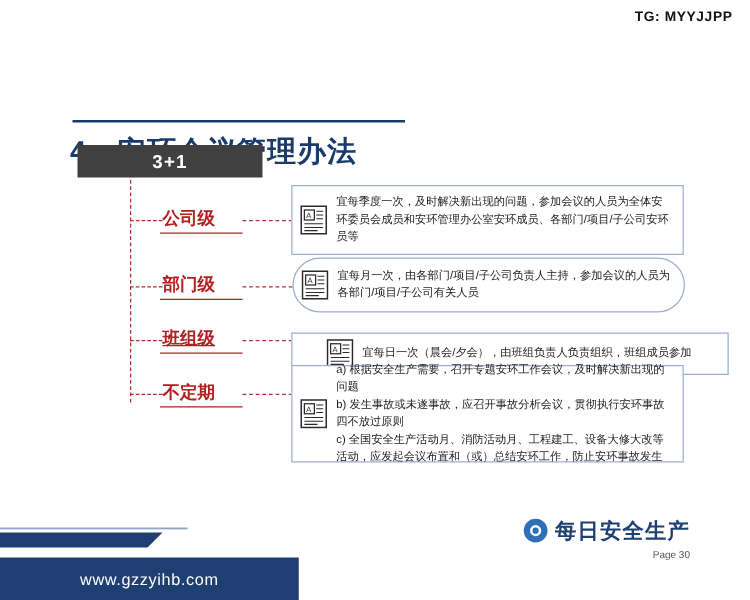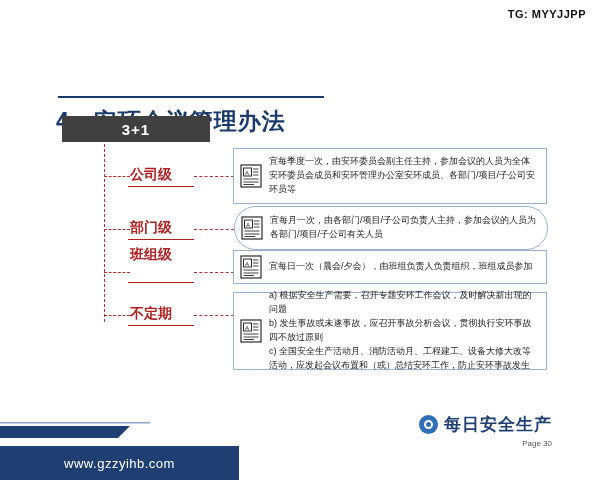--- a/index.html
+++ b/index.html
@@ -221,21 +221,21 @@
         <rect x="3.5" y="4" width="8" height="8" fill="#ffffff" stroke="#2a2a2a" stroke-width="1"></rect>
         <text x="5" y="10.5" font-size="6" font-family="Liberation Sans, sans-serif" fill="#2a2a2a">A</text>
         <line x1="13" y1="5" x2="18.5" y2="5" stroke="#2a2a2a" stroke-width="0.9"></line>
         <line x1="13" y1="8" x2="18.5" y2="8" stroke="#2a2a2a" stroke-width="0.9"></line>
         <line x1="13" y1="11" x2="18.5" y2="11" stroke="#2a2a2a" stroke-width="0.9"></line>
         <line x1="3.5" y1="15" x2="18.5" y2="15" stroke="#2a2a2a" stroke-width="0.9"></line>
         <line x1="3.5" y1="18" x2="18.5" y2="18" stroke="#2a2a2a" stroke-width="0.9"></line>
         <line x1="3.5" y1="20.5" x2="14" y2="20.5" stroke="#2a2a2a" stroke-width="0.9"></line>
       </svg>
     </span>
-    <span class="box-text">宜每季度一次，由安环委员会副主任主持，参加会议的人员为全体安环委员会成员和安环管理办公室安环成员、各部门/项目/子公司安环员等</span>
+    <span class="box-text">宜每季度一次，及时解决新出现的问题，参加会议的人员为全体安环委员会成员和安环管理办公室安环成员、各部门/项目/子公司安环员等</span>
   </div>
 
   <div class="row-label" style="left:130px; top:219px;">部门级</div>
   <div class="label-underline" style="left:128px; top:239px; width:66px;"></div>
   <div class="connector" style="left:104px; top:229px; width:26px;"></div>
   <div class="connector" style="left:194px; top:229px; width:40px;"></div>
   <div class="box" style="left:234px; top:206px; width:314px; height:44px;border-radius:22px;">
     <span class="box-icon">
       <svg class="doc-icon-svg" width="22" height="24" viewBox="0 0 22 24">
         <rect x="1" y="1" width="20" height="22" fill="#ffffff" stroke="#2a2a2a" stroke-width="1.2"></rect>
@@ -245,25 +245,25 @@
         <line x1="13" y1="8" x2="18.5" y2="8" stroke="#2a2a2a" stroke-width="0.9"></line>
         <line x1="13" y1="11" x2="18.5" y2="11" stroke="#2a2a2a" stroke-width="0.9"></line>
         <line x1="3.5" y1="15" x2="18.5" y2="15" stroke="#2a2a2a" stroke-width="0.9"></line>
         <line x1="3.5" y1="18" x2="18.5" y2="18" stroke="#2a2a2a" stroke-width="0.9"></line>
         <line x1="3.5" y1="20.5" x2="14" y2="20.5" stroke="#2a2a2a" stroke-width="0.9"></line>
       </svg>
     </span>
     <span class="box-text">宜每月一次，由各部门/项目/子公司负责人主持，参加会议的人员为各部门/项目/子公司有关人员</span>
   </div>
 
-  <div class="row-label" style="left:130px; top:246px;">班组级</div>
+  <div class="row-label" style="left:130px; top:262px;text-decoration:underline;">班组级</div>
   <div class="label-underline" style="left:128px; top:282px; width:66px;"></div>
   <div class="connector" style="left:104px; top:272px; width:26px;"></div>
   <div class="connector" style="left:194px; top:272px; width:40px;"></div>
-  <div class="box" style="left:233px; top:250px; width:314px; height:34px;">
+  <div class="box" style="left:233px; top:266px; width:350px; height:34px;justify-content:center;">
     <span class="box-icon">
       <svg class="doc-icon-svg" width="22" height="24" viewBox="0 0 22 24">
         <rect x="1" y="1" width="20" height="22" fill="#ffffff" stroke="#2a2a2a" stroke-width="1.2"></rect>
         <rect x="3.5" y="4" width="8" height="8" fill="#ffffff" stroke="#2a2a2a" stroke-width="1"></rect>
         <text x="5" y="10.5" font-size="6" font-family="Liberation Sans, sans-serif" fill="#2a2a2a">A</text>
         <line x1="13" y1="5" x2="18.5" y2="5" stroke="#2a2a2a" stroke-width="0.9"></line>
         <line x1="13" y1="8" x2="18.5" y2="8" stroke="#2a2a2a" stroke-width="0.9"></line>
         <line x1="13" y1="11" x2="18.5" y2="11" stroke="#2a2a2a" stroke-width="0.9"></line>
         <line x1="3.5" y1="15" x2="18.5" y2="15" stroke="#2a2a2a" stroke-width="0.9"></line>
         <line x1="3.5" y1="18" x2="18.5" y2="18" stroke="#2a2a2a" stroke-width="0.9"></line>

